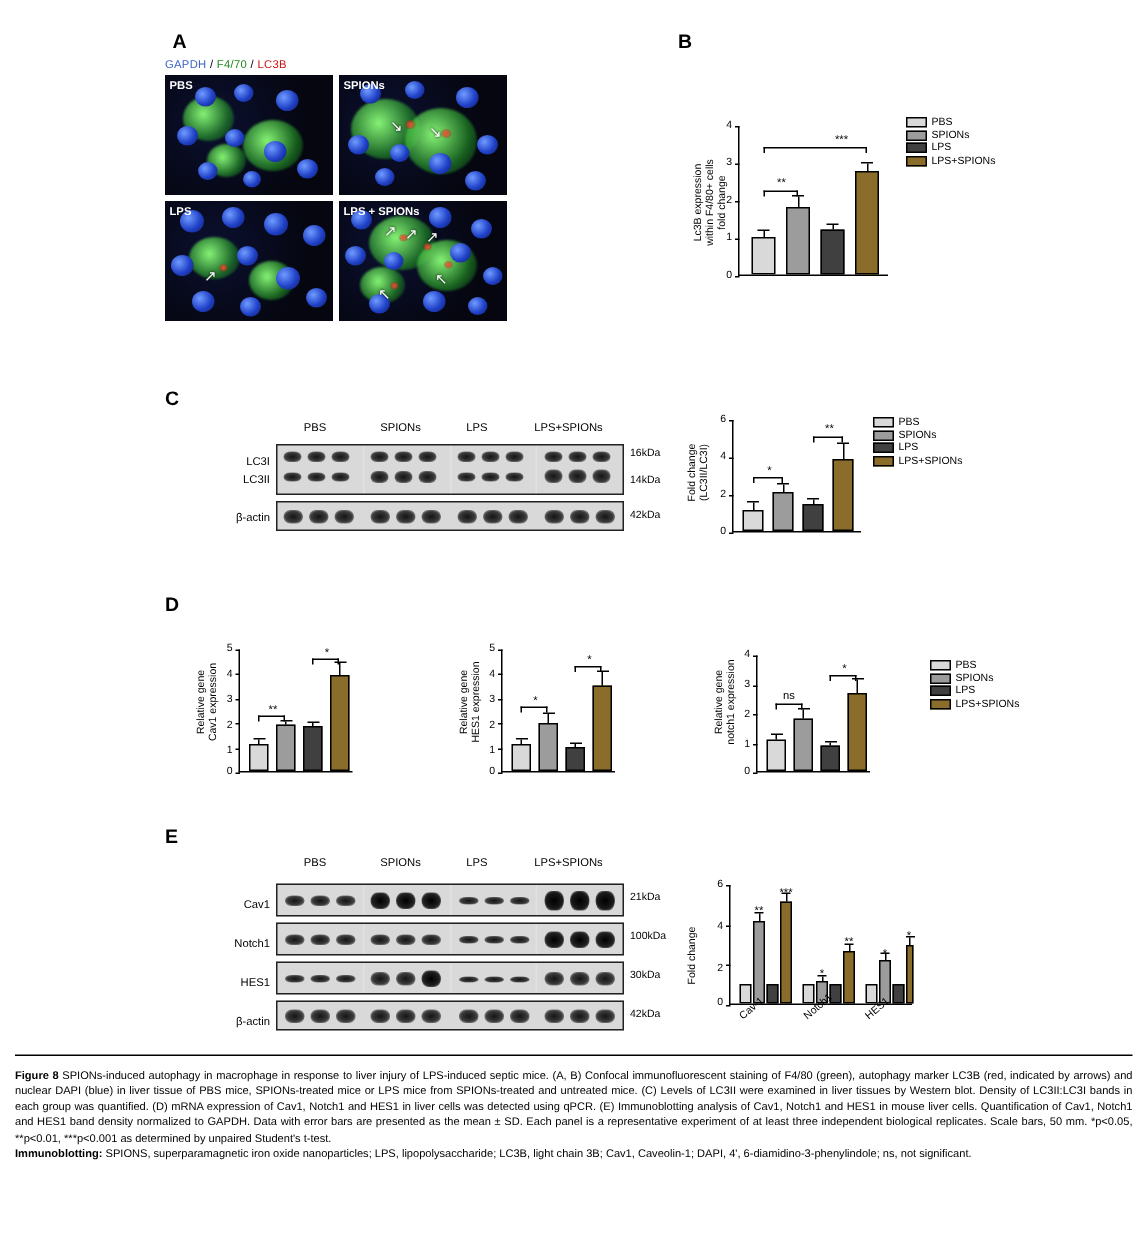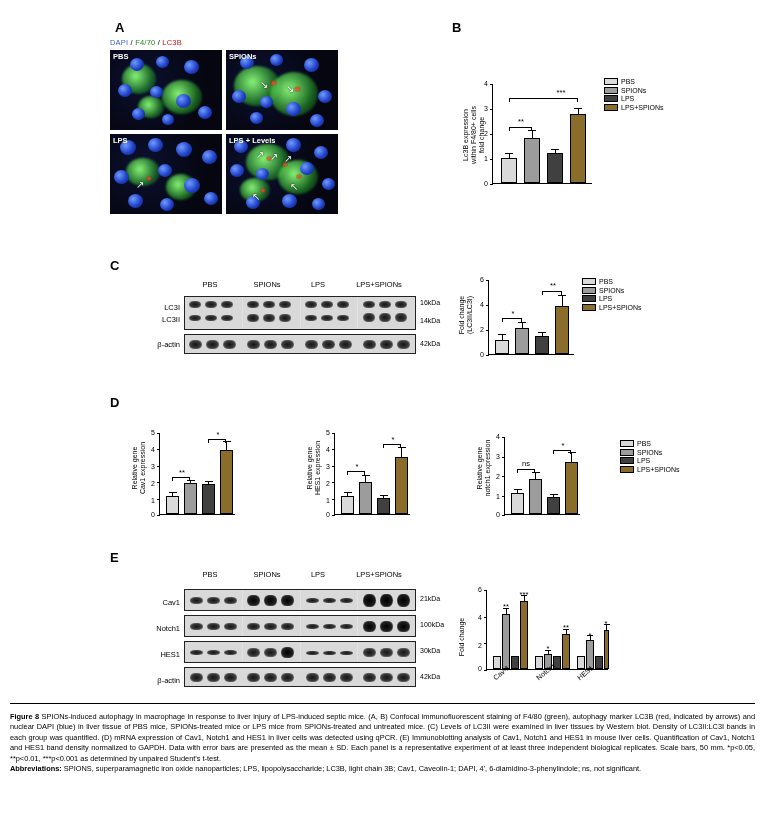--- a/index.html
+++ b/index.html
@@ -93,21 +93,21 @@
   }
   .rule { position:absolute; left:10px; top:703px; width:745px; height:1px; background:#000; }
 </style>
 </head>
 <body>
 
 <div class="panel-letter" style="left:115px; top:20px;">A</div>
 
 <div id="panelA">
   <div class="micro-legend">
-    <span class="dapi">DAPI</span>
+    <span class="dapi">GAPDH</span>
     <span>/</span>
     <span class="f480">F4/70</span>
     <span>/</span>
     <span class="lc3b">LC3B</span>
   </div>
   <div class="micro-grid">
 
     <div class="micro">
       <span class="lbl">PBS</span>
       <span class="grn" style="left:12px;top:14px;width:34px;height:30px;"></span>
@@ -155,21 +155,21 @@
       <span class="nuc" style="left:4px;top:36px;width:15px;height:14px;"></span>
       <span class="nuc" style="left:48px;top:30px;width:14px;height:13px;"></span>
       <span class="nuc" style="left:74px;top:44px;width:16px;height:15px;"></span>
       <span class="nuc" style="left:18px;top:60px;width:15px;height:14px;"></span>
       <span class="nuc" style="left:50px;top:64px;width:14px;height:13px;"></span>
       <span class="nuc" style="left:94px;top:58px;width:14px;height:13px;"></span>
       <span class="arrow" style="left:26px;top:46px;">↗</span>
     </div>
 
     <div class="micro">
-      <span class="lbl">LPS + Levels</span>
+      <span class="lbl">LPS + SPIONs</span>
       <span class="grn" style="left:20px;top:10px;width:44px;height:36px;"></span>
       <span class="grn" style="left:52px;top:26px;width:40px;height:34px;"></span>
       <span class="grn" style="left:14px;top:44px;width:30px;height:24px;"></span>
       <span class="red" style="left:40px;top:22px;width:6px;height:5px;"></span>
       <span class="red" style="left:56px;top:28px;width:6px;height:5px;"></span>
       <span class="red" style="left:70px;top:40px;width:6px;height:5px;"></span>
       <span class="red" style="left:34px;top:54px;width:6px;height:5px;"></span>
       <span class="nuc" style="left:8px;top:6px;width:14px;height:13px;"></span>
       <span class="nuc" style="left:60px;top:4px;width:15px;height:14px;"></span>
       <span class="nuc" style="left:88px;top:12px;width:14px;height:13px;"></span>
@@ -655,14 +655,14 @@
   </div>
 
   <div class="xcat" style="left:40px; top:104px; transform:rotate(-40deg); transform-origin:left top;">Cav-1</div>
   <div class="xcat" style="left:83px; top:104px; transform:rotate(-40deg); transform-origin:left top;">Notch1</div>
   <div class="xcat" style="left:124px; top:104px; transform:rotate(-40deg); transform-origin:left top;">HES1</div>
 </div>
 
 <div class="rule"></div>
 <div id="caption">
   <span style="font-weight:bold;">Figure 8</span><span> SPIONs-induced autophagy in macrophage in response to liver injury of LPS-induced septic mice. (A, B) Confocal immunofluorescent staining of F4/80 (green), autophagy marker LC3B (red, indicated by arrows) and nuclear DAPI (blue) in liver tissue of PBS mice, SPIONs-treated mice or LPS mice from SPIONs-treated and untreated mice. (C) Levels of LC3II were examined in liver tissues by Western blot. Density of LC3II:LC3I bands in each group was quantified. (D) mRNA expression of Cav1, Notch1 and HES1 in liver cells was detected using qPCR. (E) Immunoblotting analysis of Cav1, Notch1 and HES1 in mouse liver cells. Quantification of Cav1, Notch1 and HES1 band density normalized to GAPDH. Data with error bars are presented as the mean ± SD. Each panel is a representative experiment of at least three independent biological replicates. Scale bars, 50 mm. *p&lt;0.05, **p&lt;0.01, ***p&lt;0.001 as determined by unpaired Student's t-test.</span><br>
-  <span style="font-weight:bold;">Abbreviations:</span><span> SPIONS, superparamagnetic iron oxide nanoparticles; LPS, lipopolysaccharide; LC3B, light chain 3B; Cav1, Caveolin-1; DAPI, 4', 6-diamidino-3-phenylindole; ns, not significant.</span>
+  <span style="font-weight:bold;">Immunoblotting:</span><span> SPIONS, superparamagnetic iron oxide nanoparticles; LPS, lipopolysaccharide; LC3B, light chain 3B; Cav1, Caveolin-1; DAPI, 4', 6-diamidino-3-phenylindole; ns, not significant.</span>
 </div>
 
 </body></html>

